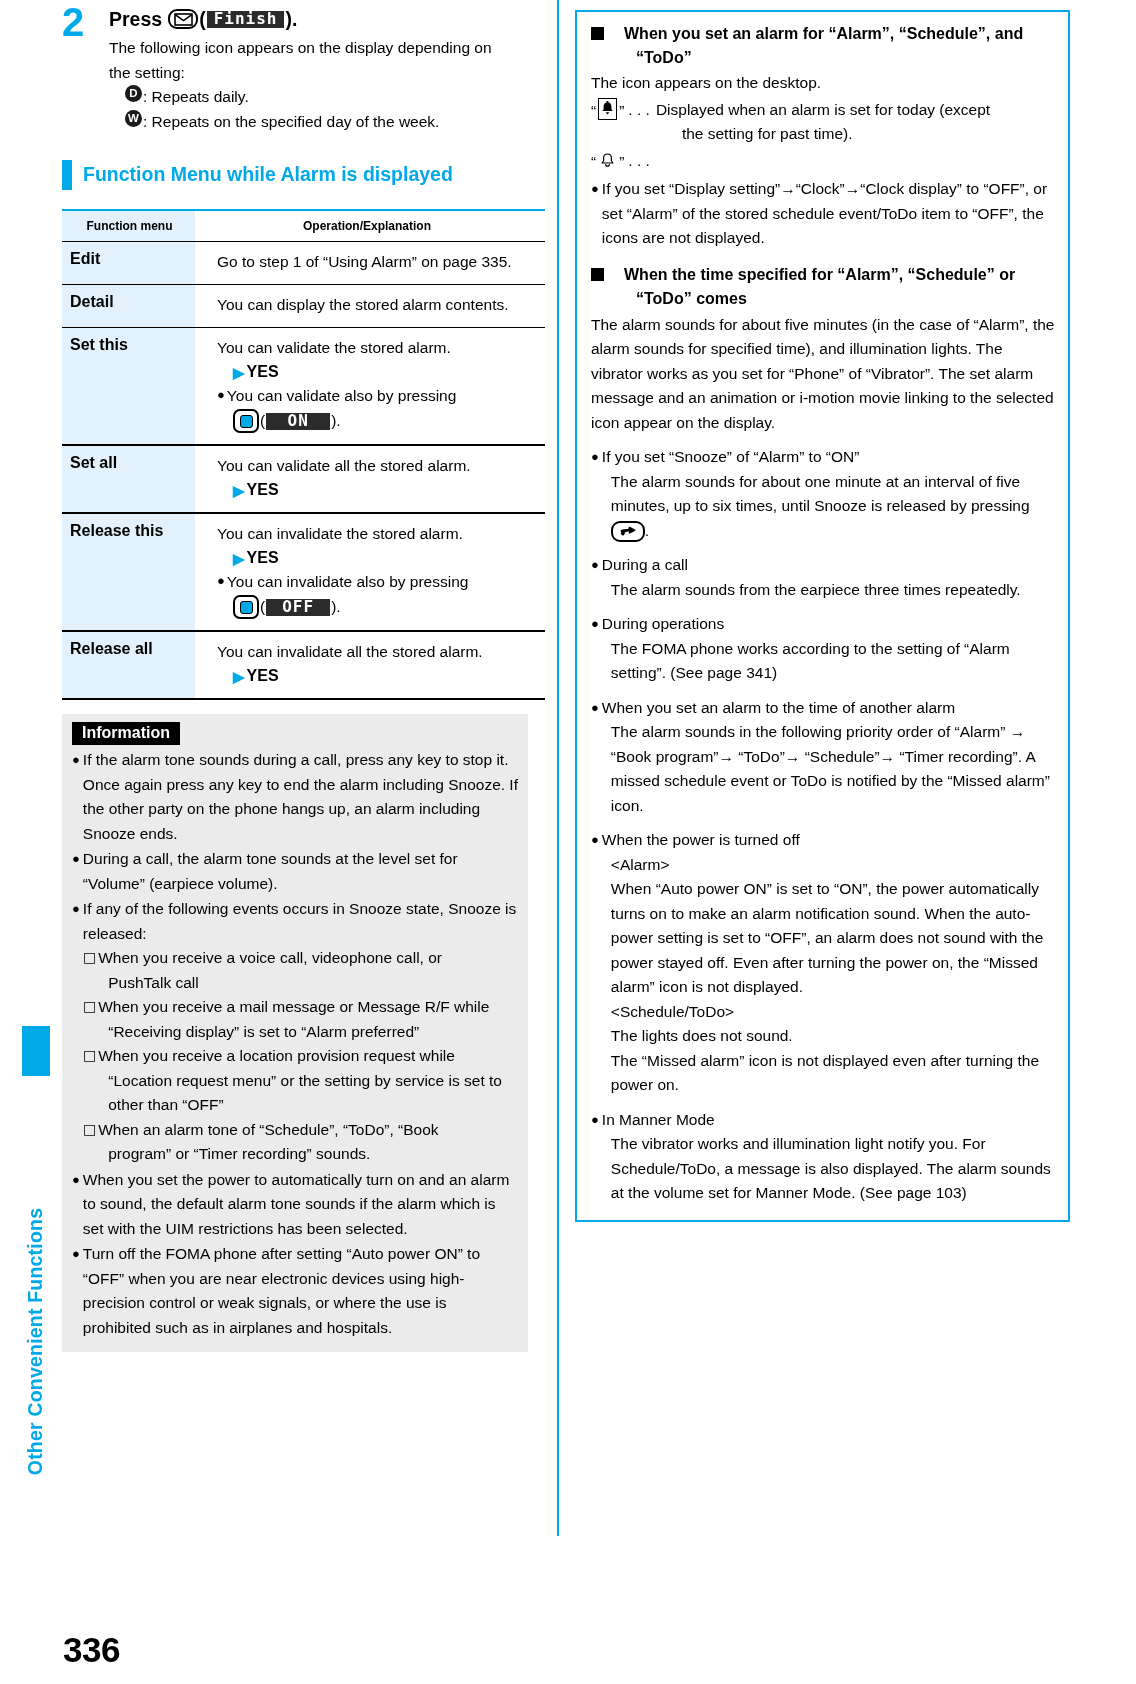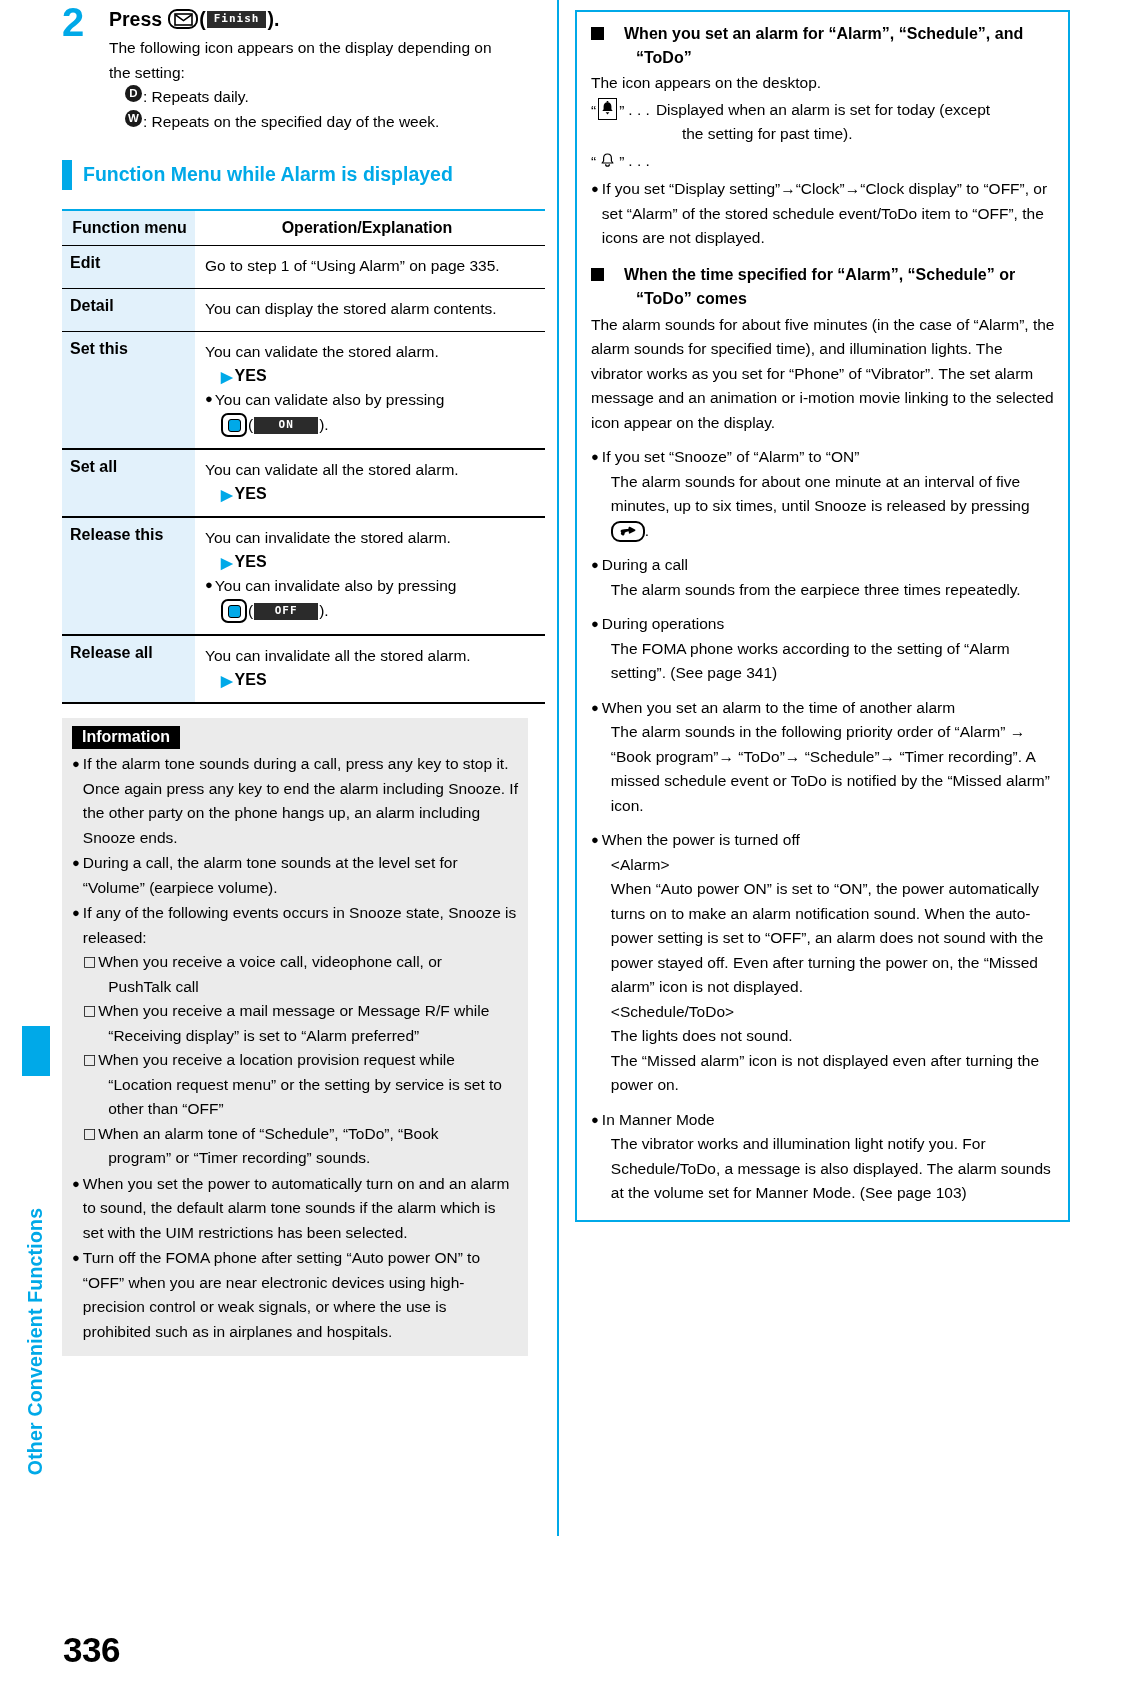--- a/index.html
+++ b/index.html
@@ -76,21 +76,21 @@
     background:#fff;box-sizing:border-box;
   }
   .key-round .dot{
     width:11px;height:11px;border-radius:3px;background:#00a9e8;
     border:1.5px solid #000;box-sizing:content-box;
   }
   .softkey{
     display:inline-flex;align-items:center;justify-content:center;
     background:#2b2b2b;color:#fff;
     font-family:"DejaVu Sans Mono", monospace;
-    font-size:11px;font-weight:bold;letter-spacing:1px;
+    font-size:16px;font-weight:bold;letter-spacing:1px;
     padding:2px 7px;min-width:44px;height:17px;
     vertical-align:middle;box-sizing:border-box;
   }
   .softkey.wide{min-width:64px;}
   .circ-ic{
     display:inline-flex;align-items:center;justify-content:center;
     width:17px;height:17px;border-radius:50%;background:#1a1a1a;color:#fff;
     font-size:11.5px;font-weight:bold;vertical-align:middle;
     font-family:"Liberation Sans", sans-serif;
   }
@@ -108,24 +108,24 @@
     line-height:32px;
   }
 
   
   table.fn{border-collapse:collapse;width:483px;margin-top:0;table-layout:fixed;}
   table.fn td, table.fn th{vertical-align:top;padding:0;}
   .col-a{width:133px;background:#e2f1fb;}
   .col-b{width:350px;background:#fff;}
   th.col-a, th.col-b{background:#e2f1fb;}
   th.col-b{background:#fff;}
-  .th-in{font-size:16px;font-weight:bold;padding:8px 6px 8px 8px;}
+  .th-in{font-size:12px;font-weight:bold;padding:8px 6px 8px 8px;}
   .th-in.ctr{text-align:center;padding-left:0;}
   .cell-a{font-size:16px;font-weight:bold;padding:8px 6px 10px 8px;}
-  .cell-b{font-size:15.5px;line-height:24px;padding:8px 4px 10px 10px;}
+  .cell-b{font-size:15.5px;line-height:24px;padding:8px 4px 10px 22px;}
   .hr-thin{border-top:1.5px solid #000;}
   .hr-thick{border-top:2px solid #000;}
   .yes-line{padding-left:16px;font-weight:bold;font-size:16px;display:flex;align-items:center;gap:2px;}
   .tri{color:#00a9e8;font-size:15px;line-height:1;}
   .b-line{display:flex;align-items:flex-start;gap:2px;font-size:15.5px;line-height:24px;}
   .b-line .bt{font-size:13px;line-height:22px;}
   .press-line{padding-left:16px;display:flex;align-items:center;gap:1px;line-height:26px;}
 
   
   #info{

